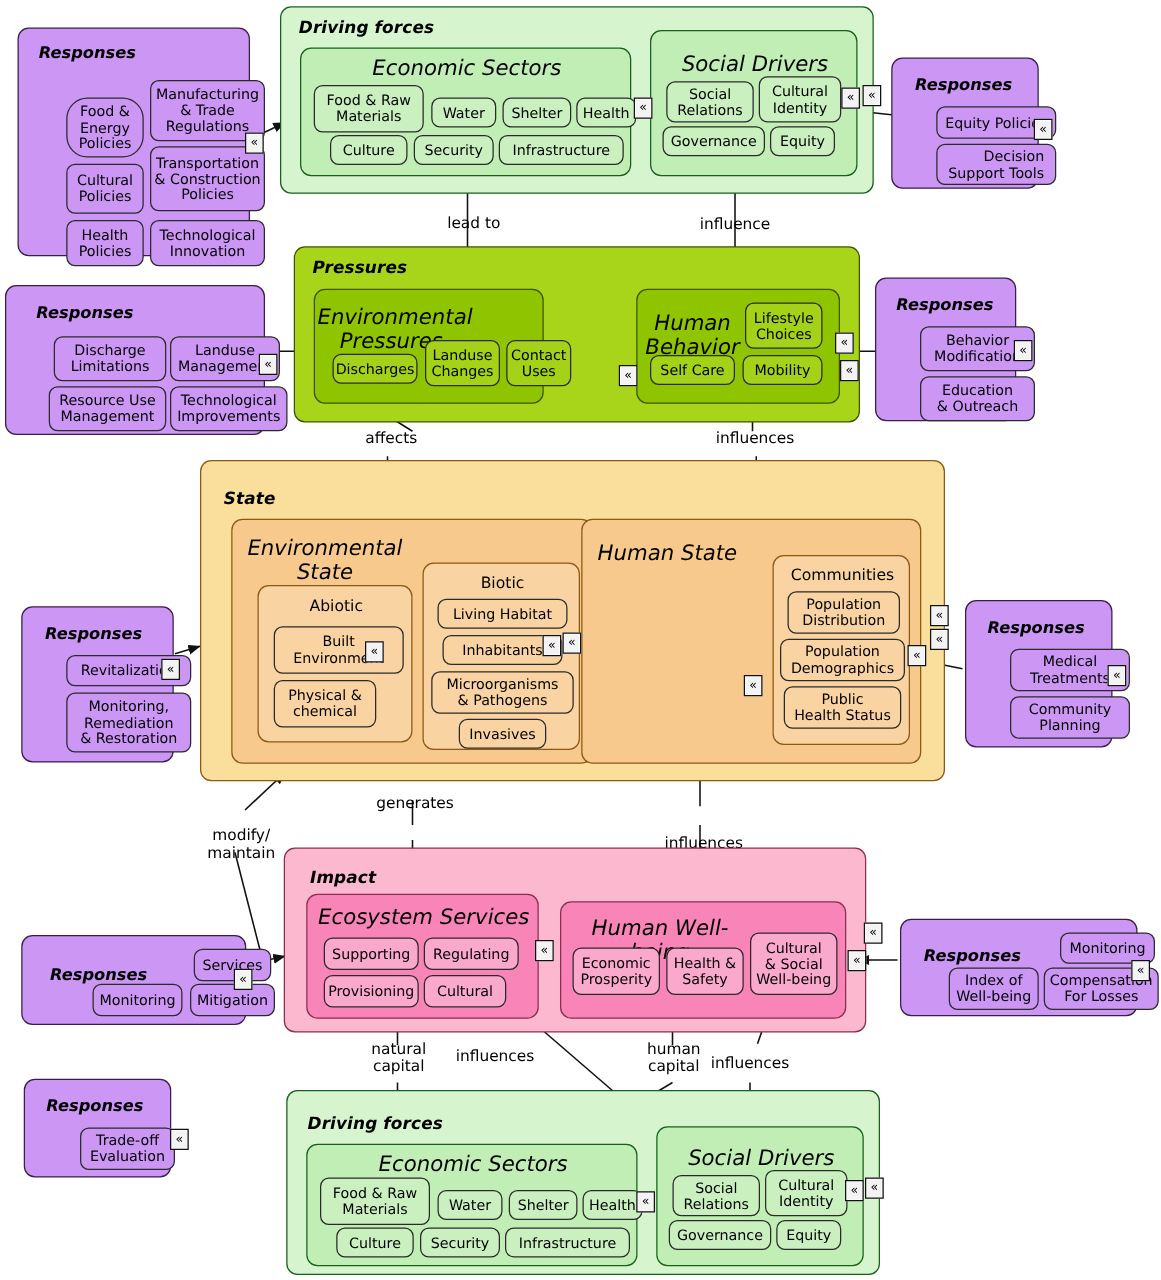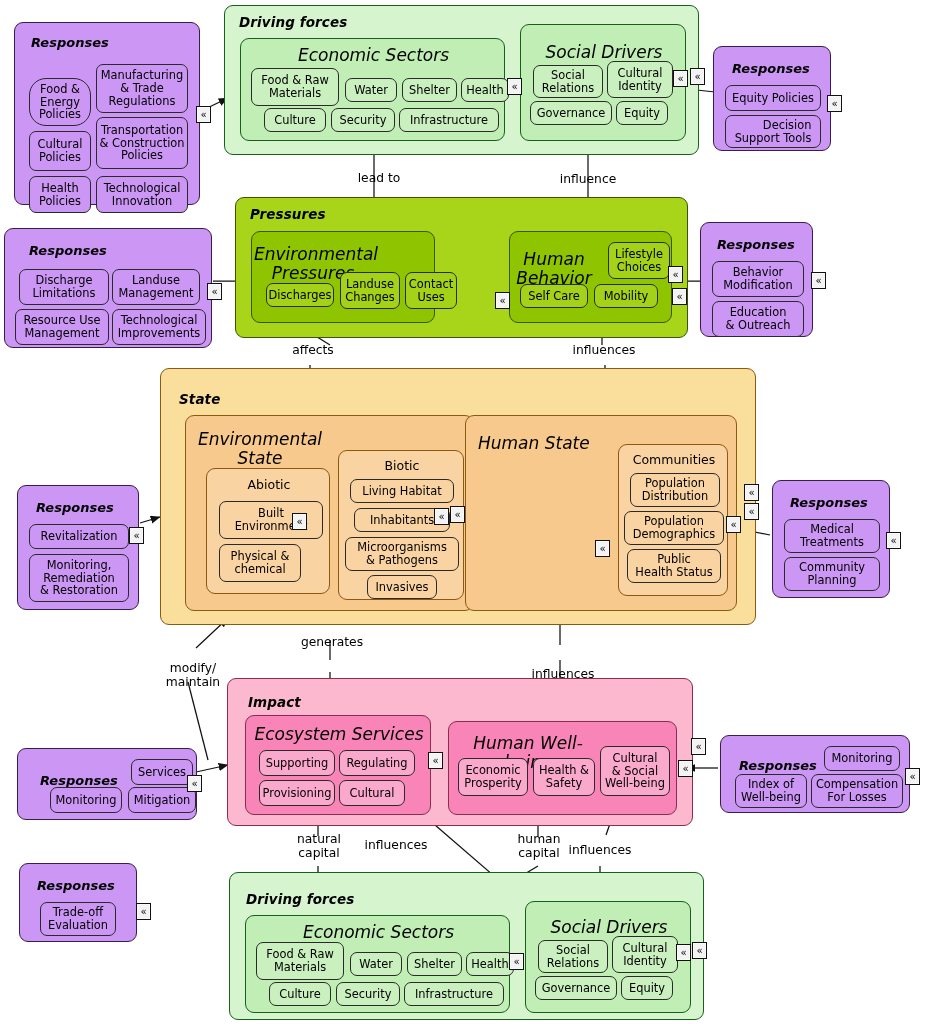--- a/index.html
+++ b/index.html
@@ -5,21 +5,21 @@
   html,body{margin:0;padding:0;background:#fff;}
   body{font-family:"DejaVu Sans","Liberation Sans",sans-serif;}
   #canvas{position:relative;width:929px;height:1024px;overflow:hidden;background:#fff;}
 
   
   .abs{position:absolute;box-sizing:border-box;}
   .rb{border:1.2px solid #2a2a2a;border-radius:9px;}
 
   
   .purple  {background:#cc96f5;border-color:#3a1d4a;}
-  .purple-leaf{background:#cc96f5;border-color:#3a1d4a;}
+  .purple-leaf{background:#cc96f5;border-color:#3a1d4a;margin-left:24px;}
   .green-out{background:#d6f5cf;border-color:#16611a;}
   .green-mid{background:#c0eeb4;border-color:#16611a;}
   .green-leaf{background:#caf0bf;border-color:#16611a;}
   .olive-out{background:#a8d519;border-color:#3d5400;}
   .olive-mid{background:#8fc400;border-color:#3d5400;}
   .olive-leaf{background:#a3d218;border-color:#3d5400;}
   .amber-out{background:#fade9b;border-color:#8a5a12;}
   .amber-mid{background:#f7c98c;border-color:#8a5a12;}
   .amber-leaf{background:#f9d3a1;border-color:#8a5a12;}
   .pink-out{background:#fbb8cf;border-color:#8c2c4e;}
@@ -212,21 +212,21 @@
       <div class="leaf olive-leaf" style="left:14px;top:51px;width:68px;height:24px;">Discharges</div>
       <div class="leaf olive-leaf" style="left:88px;top:40px;width:60px;height:37px;">Landuse
 Changes</div>
       <div class="leaf olive-leaf" style="left:153px;top:40px;width:52px;height:37px;">Contact
 Uses</div>
     </div>
 
     <div class="abs rb olive-mid" style="left:273px;top:33px;width:163px;height:92px;">
       <div class="sub-title" style="left:2px;top:18px;width:84px;">Human
 Behavior</div>
-      <div class="leaf olive-leaf" style="left:86px;top:10px;width:62px;height:37px;margin-left:12px;">Lifestyle
+      <div class="leaf olive-leaf" style="left:86px;top:10px;width:62px;height:37px;">Lifestyle
 Choices</div>
       <div class="leaf olive-leaf" style="left:10px;top:52px;width:68px;height:24px;">Self Care</div>
       <div class="leaf olive-leaf" style="left:84px;top:52px;width:64px;height:24px;">Mobility</div>
     </div>
   </div>
 
   <div class="abs rb purple" style="left:4px;top:228px;width:208px;height:120px;">
     <div class="resp-title" style="left:24px;top:14px;">Responses</div>
     <div class="leaf purple-leaf" style="left:14px;top:40px;width:90px;height:36px;">Discharge
 Limitations</div>

